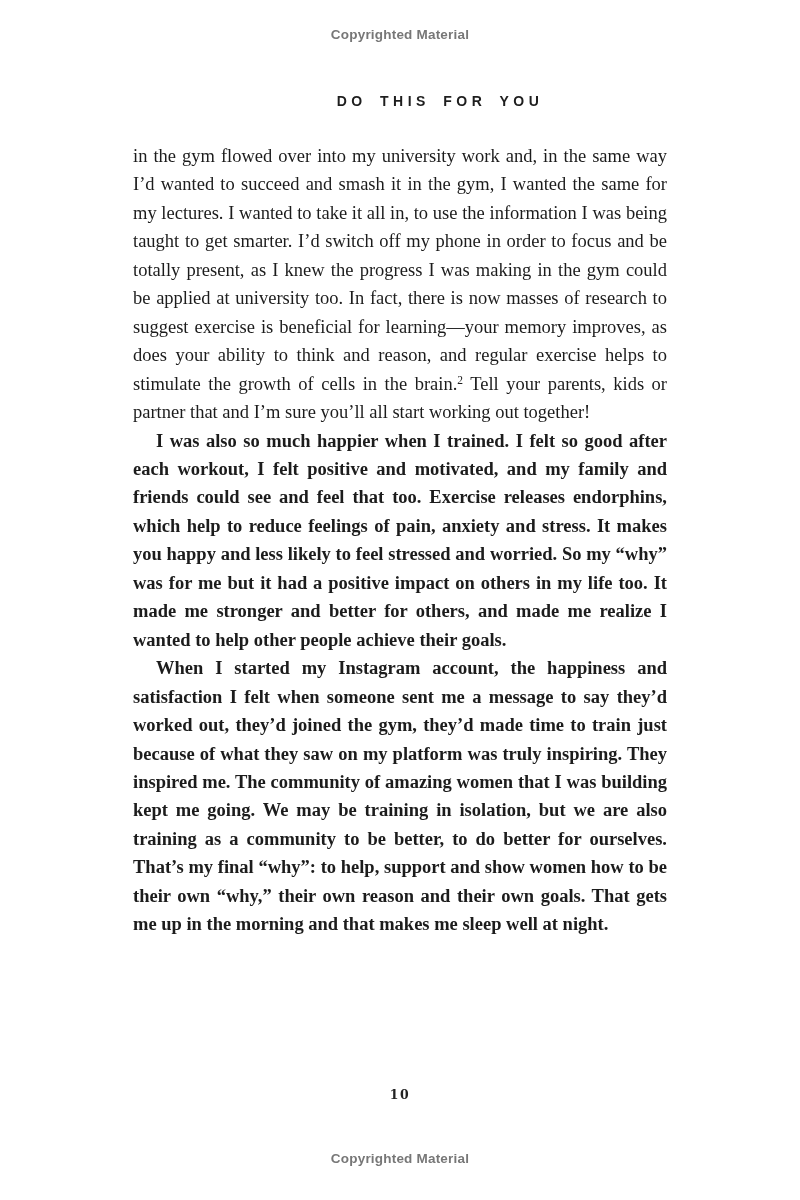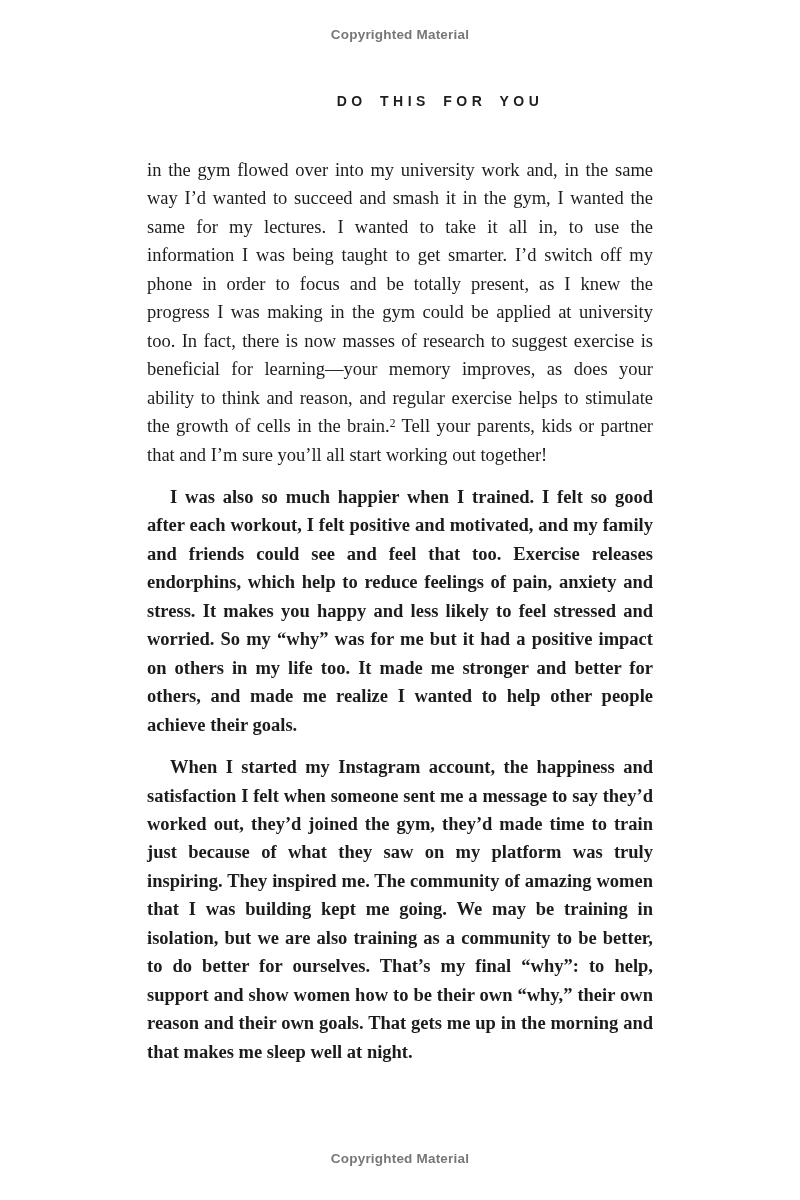--- a/index.html
+++ b/index.html
@@ -46,21 +46,21 @@
     position: absolute;
     top: 142px;
     left: 133px;
     width: 534px;
     color: #1c1c1c;
     font-size: 18.5px;
     line-height: 28.45px;
     text-align: justify;
   }
   .para {
-    margin: 14px;
+    margin: 0;
     padding: 0;
   }
   .para.indent {
     text-indent: 23px;
     font-weight: bold;
   }
   sup.footnote-ref {
     font-size: 0.62em;
     line-height: 0;
     vertical-align: baseline;
@@ -90,16 +90,17 @@
   <div class="running-header">DO THIS FOR YOU</div>
 
   <div class="body-text">
     <p class="para"><span>in the gym flowed over into my university work and, in the same way I’d wanted to succeed and smash it in the gym, I wanted the same for my lectures. I wanted to take it all in, to use the information I was being taught to get smarter. I’d switch off my phone in order to focus and be totally present, as I knew the progress I was making in the gym could be applied at university too. In fact, there is now masses of research to suggest exercise is beneficial for learning—your memory improves, as does your ability to think and reason, and regular exercise helps to stimulate the growth of cells in the brain.</span><sup class="footnote-ref">2</sup><span> Tell your parents, kids or partner that and I’m sure you’ll all start working out together!</span></p>
 
     <p class="para indent">I was also so much happier when I trained. I felt so good after each workout, I felt positive and motivated, and my family and friends could see and feel that too. Exercise releases endorphins, which help to reduce feelings of pain, anxiety and stress. It makes you happy and less likely to feel stressed and worried. So my “why” was for me but it had a positive impact on others in my life too. It made me stronger and better for others, and made me realize I wanted to help other people achieve their goals.</p>
 
     <p class="para indent">When I started my Instagram account, the happiness and satisfaction I felt when someone sent me a message to say they’d worked out, they’d joined the gym, they’d made time to train just because of what they saw on my platform was truly inspiring. They inspired me. The community of amazing women that I was building kept me going. We may be training in isolation, but we are also training as a community to be better, to do better for ourselves. That’s my final “why”: to help, support and show women how to be their own “why,” their own reason and their own goals. That gets me up in the morning and that makes me sleep well at night.</p>
   </div>
 
+  <div class="folio">10</div>
 
   <div class="copyright-notice copyright-bottom">Copyrighted Material</div>
 
 </div>
 
 </body></html>

